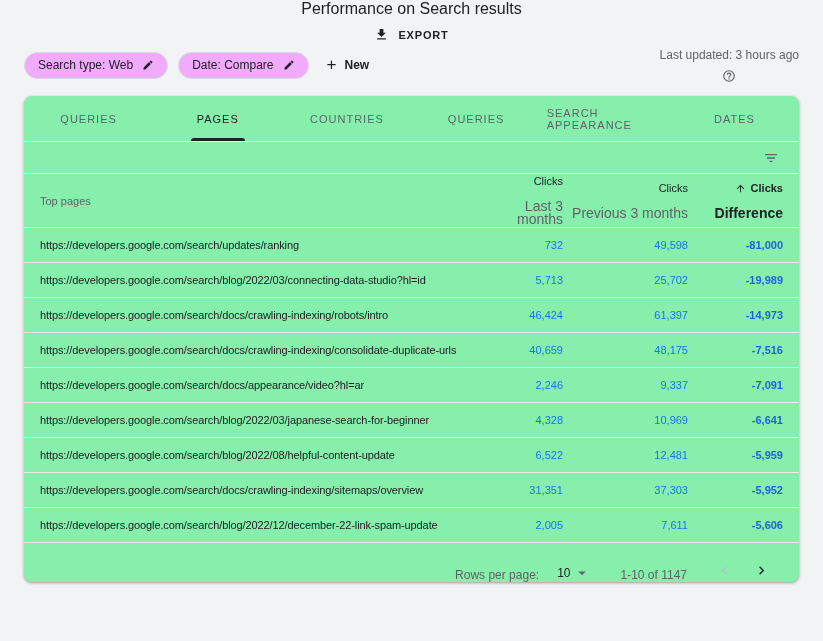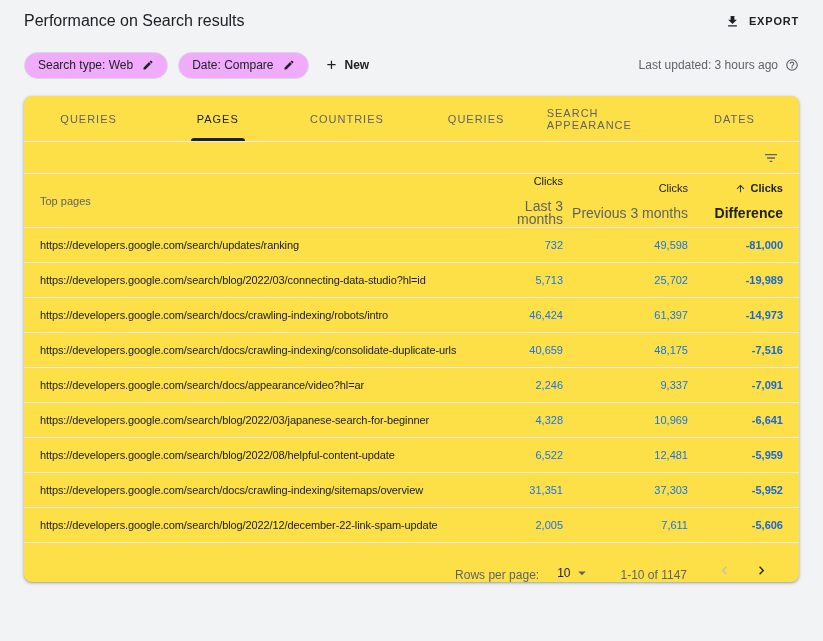--- a/index.html
+++ b/index.html
@@ -6,21 +6,21 @@
   html,body { width:823px; height:641px; overflow:hidden; }
   body {
     background:#f1f3f4;
     font-family:"Liberation Sans", sans-serif;
     color:#202124;
     -webkit-font-smoothing:antialiased;
   }
   
   .topbar {
     height:42px; padding:0 24px;
-    display:flex; align-items:center; justify-content:space-between;
+    display:flex; align-items:center; justify-content:space-between;flex-direction:column;
   }
   .page-title { font-size:16px; font-weight:400; color:#202124; }
   .export-btn {
     display:flex; align-items:center; gap:9px;
     background:none; border:none; cursor:pointer;
     font-family:Liberation Sans, sans-serif; font-size:11px; font-weight:700;
     letter-spacing:0.8px; color:#202124;
   }
   
   .filterbar {
@@ -33,25 +33,25 @@
     height:27px; padding:0 13px;
     background:#f0abfc; border:1px solid #d8dbde; border-radius:14px;
     font-family:inherit; font-size:12px; color:#202124; cursor:pointer;
   }
   .new-btn {
     display:flex; align-items:center; gap:8px; margin-left:8px;
     background:none; border:none; cursor:pointer;
     font-family:inherit; font-size:12px; font-weight:700; color:#202124;
   }
   .plus-glyph { font-size:17px; font-weight:400; line-height:1; position:relative; top:-1px; }
-  .updated { display:flex; align-items:center; gap:7px; font-size:12px; color:#5f6368; }
+  .updated { display:flex; align-items:center; gap:7px; font-size:12px; color:#5f6368;flex-direction:column; }
   .help-btn { background:none; border:none; cursor:pointer; display:flex; align-items:center; }
   
   .card {
-    margin:14px 24px 0; background:#fde047; border-radius:8px;
+    margin:14px 24px 0; background:#86efac; border-radius:8px;
     box-shadow:0 1px 2px rgba(60,64,67,.3), 0 1px 3px 1px rgba(60,64,67,.15);
     overflow:hidden;
   }
   
   .tabs { display:flex; height:46px; border-bottom:1px solid #e8eaed; }
   .tab {
     flex:1; display:flex; align-items:stretch; justify-content:center;
     cursor:pointer; font-size:11px; letter-spacing:1px; color:#5f6368;
   }
   .tab-label { position:relative; display:flex; align-items:center; padding:0 6px; }

